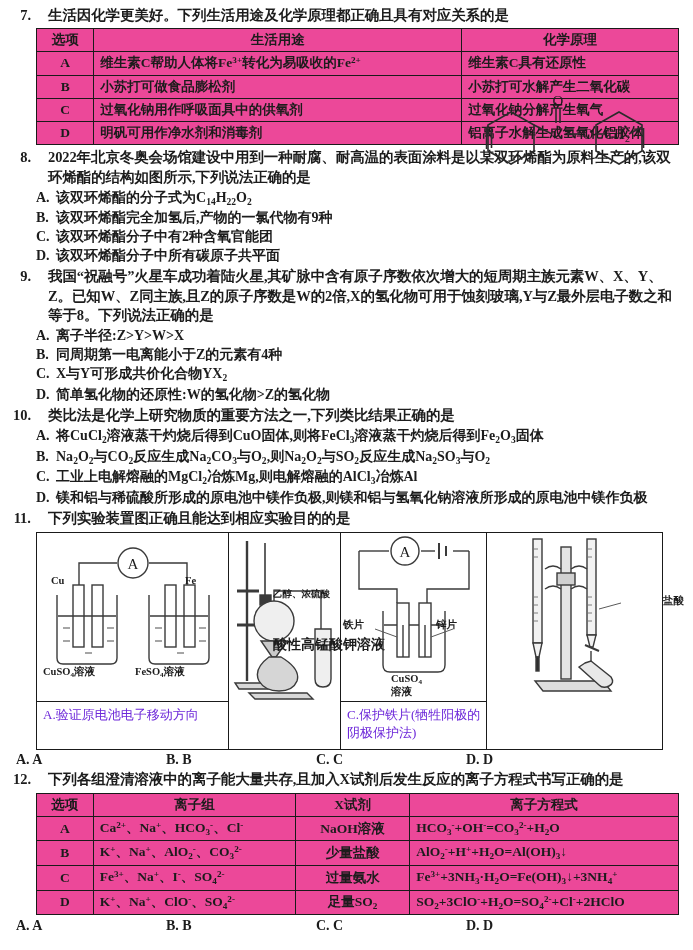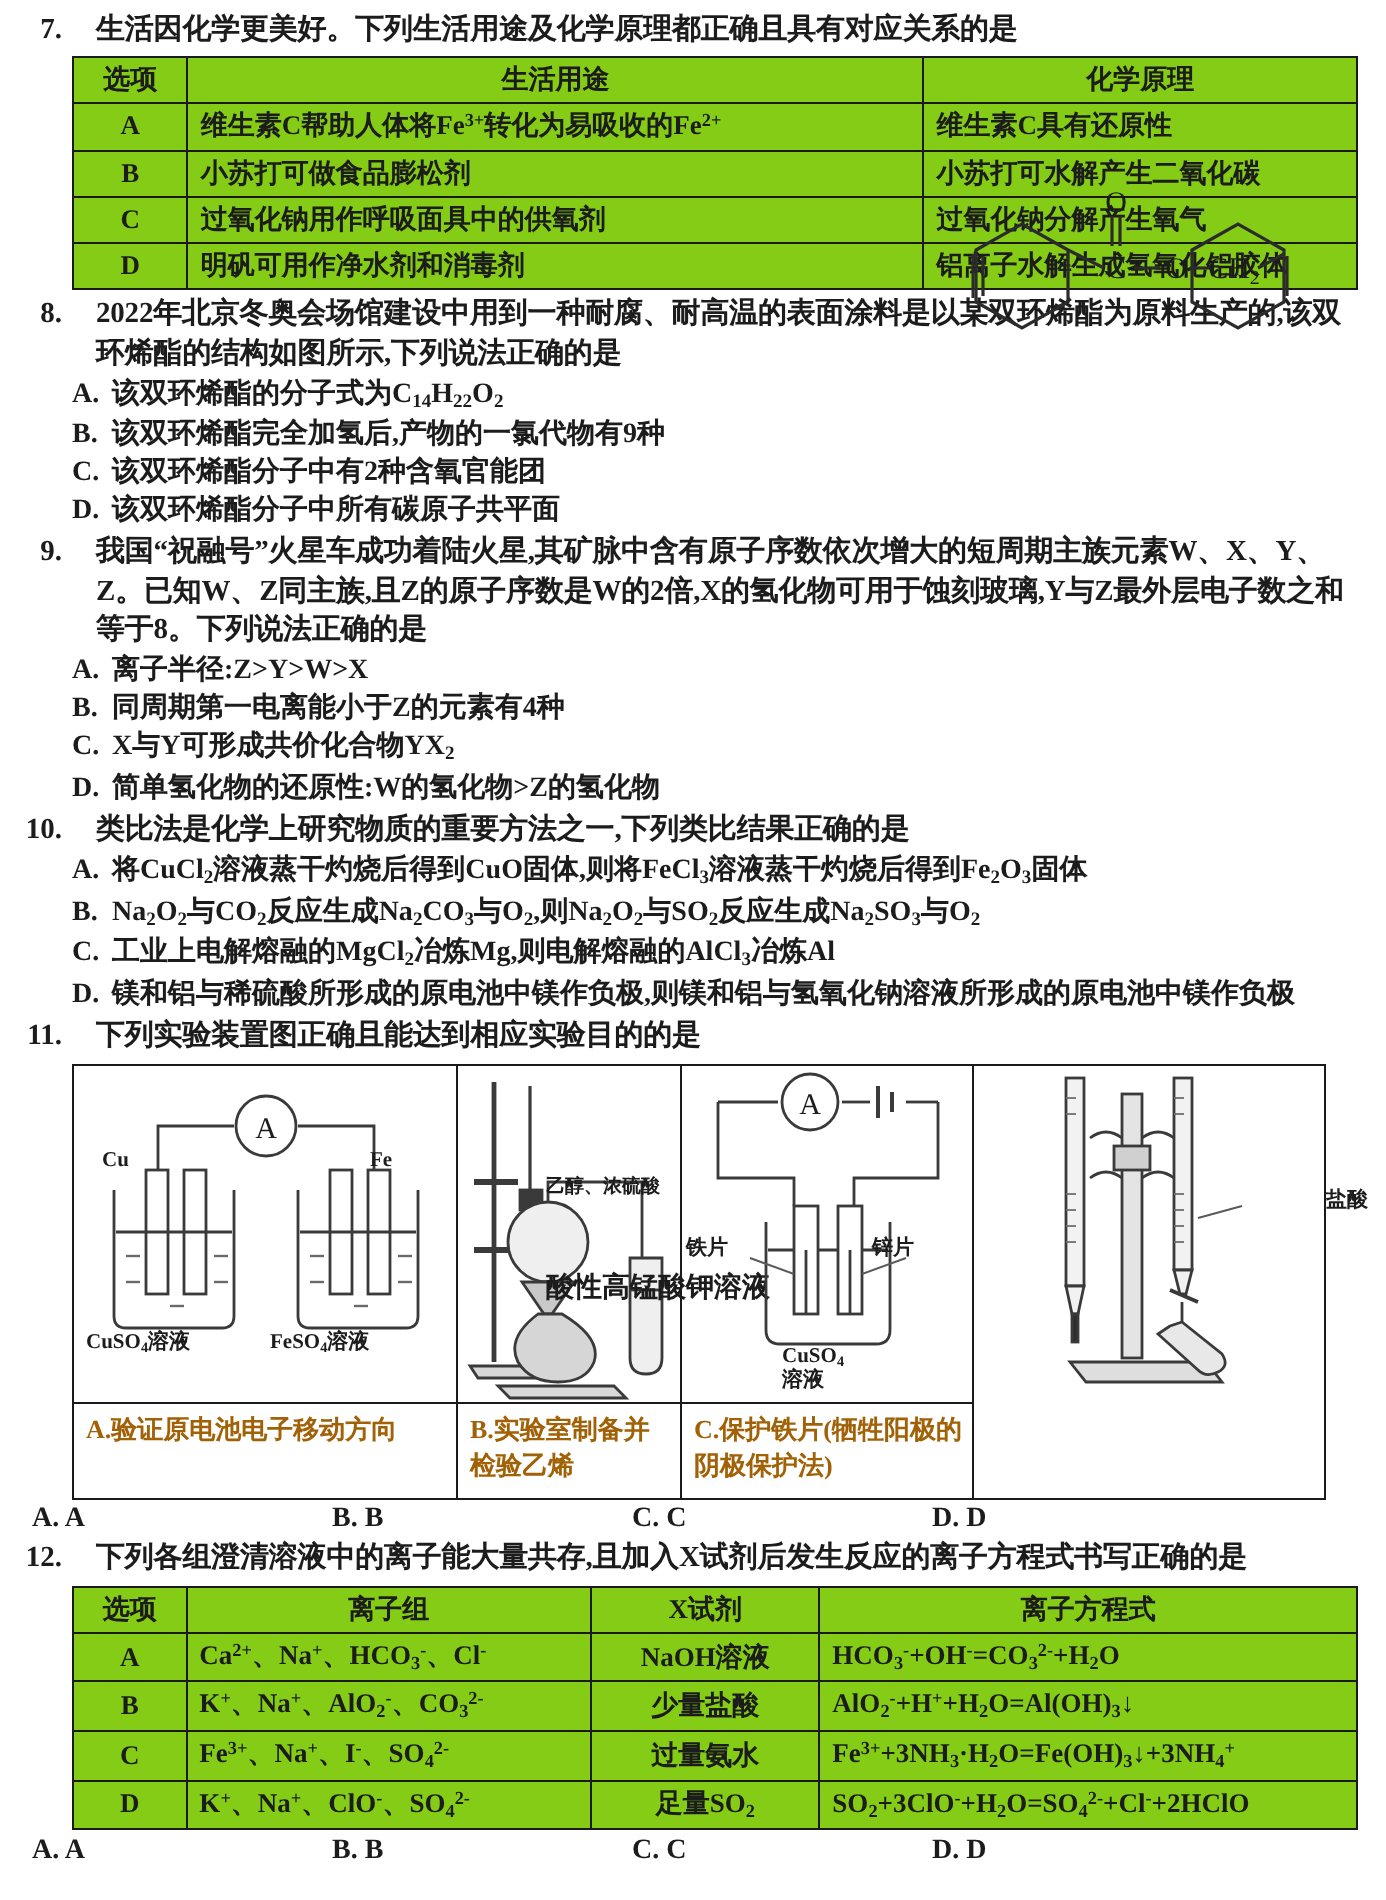--- a/index.html
+++ b/index.html
@@ -45,21 +45,21 @@
 
   sub { font-size: 0.68em; vertical-align: -0.28em; }
   sup { font-size: 0.68em; vertical-align: 0.42em; }
 
   
   table.extbl {
     border-collapse: collapse;
     margin: 3px 0 3px 26px;
     font-size: 13.5px;
     font-weight: 700;
-    background: #84cc16;
+    background: #ec4899;
   }
   table.extbl td, table.extbl th {
     border: 1px solid #1a1a1a;
     padding: 3px 6px;
     line-height: 1.2;
     font-weight: 700;
   }
   table.extbl th { text-align: center; }
   .c-opt { width: 46px; text-align: center; }
   .t7 .c-use { width: 372px; }
@@ -95,22 +95,22 @@
   .appcell:last-child { border-right: none; }
   .app-a { width: 192px; }
   .app-b { width: 112px; }
   .app-c { width: 146px; }
   .app-d { width: 177px; }
   .appfig { height: 168px; position: relative; }
   .appcap {
     border-top: 1.5px solid #1a1a1a;
     padding: 4px 5px 5px 6px;
     font-size: 13px;
-    font-weight: 700;
-    color: #a16207;
+    font-weight: 400;
+    color: #6d28d9;
     line-height: 1.32;
     min-height: 48px;
     box-sizing: border-box;
   }
 
   
   .anschoices {
     display: flex;
     margin: 2px 0 2px 6px;
     font-size: 14px;
@@ -353,21 +353,20 @@
 
                 <path d="M20,160 L78,160 L84,166 L26,166 Z" fill="#d8d8d8"></path>
 
                 <path d="M86,96 L86,146 Q86,154 94,154 Q102,154 102,146 L102,96 Z" fill="#efefef"></path>
                 <line x1="86" y1="112" x2="102" y2="112"></line>
               </g>
             </svg>
             <span class="fig-label" style="left:44px; top:56px; font-size:9.5px;">乙醇、浓硫酸</span>
             <span class="fig-label" style="left:44px; top:88px; font-size:14px;margin-top:16px;">酸性高锰酸钾溶液</span>
           </div>
-          <div class="appcap">B.实验室制备并检验乙烯</div>
         </div>
 
         <div class="appcell app-c">
           <div class="appfig">
             <svg width="146" height="168" viewBox="0 0 146 168">
               <g fill="none" stroke="#3a3a3a" stroke-width="1.4">
 
                 <path d="M18,18 L18,56 L56,56 L56,70"></path>
                 <path d="M128,18 L128,56 L86,56 L86,70"></path>
                 <line x1="18" y1="18" x2="48" y2="18"></line>

